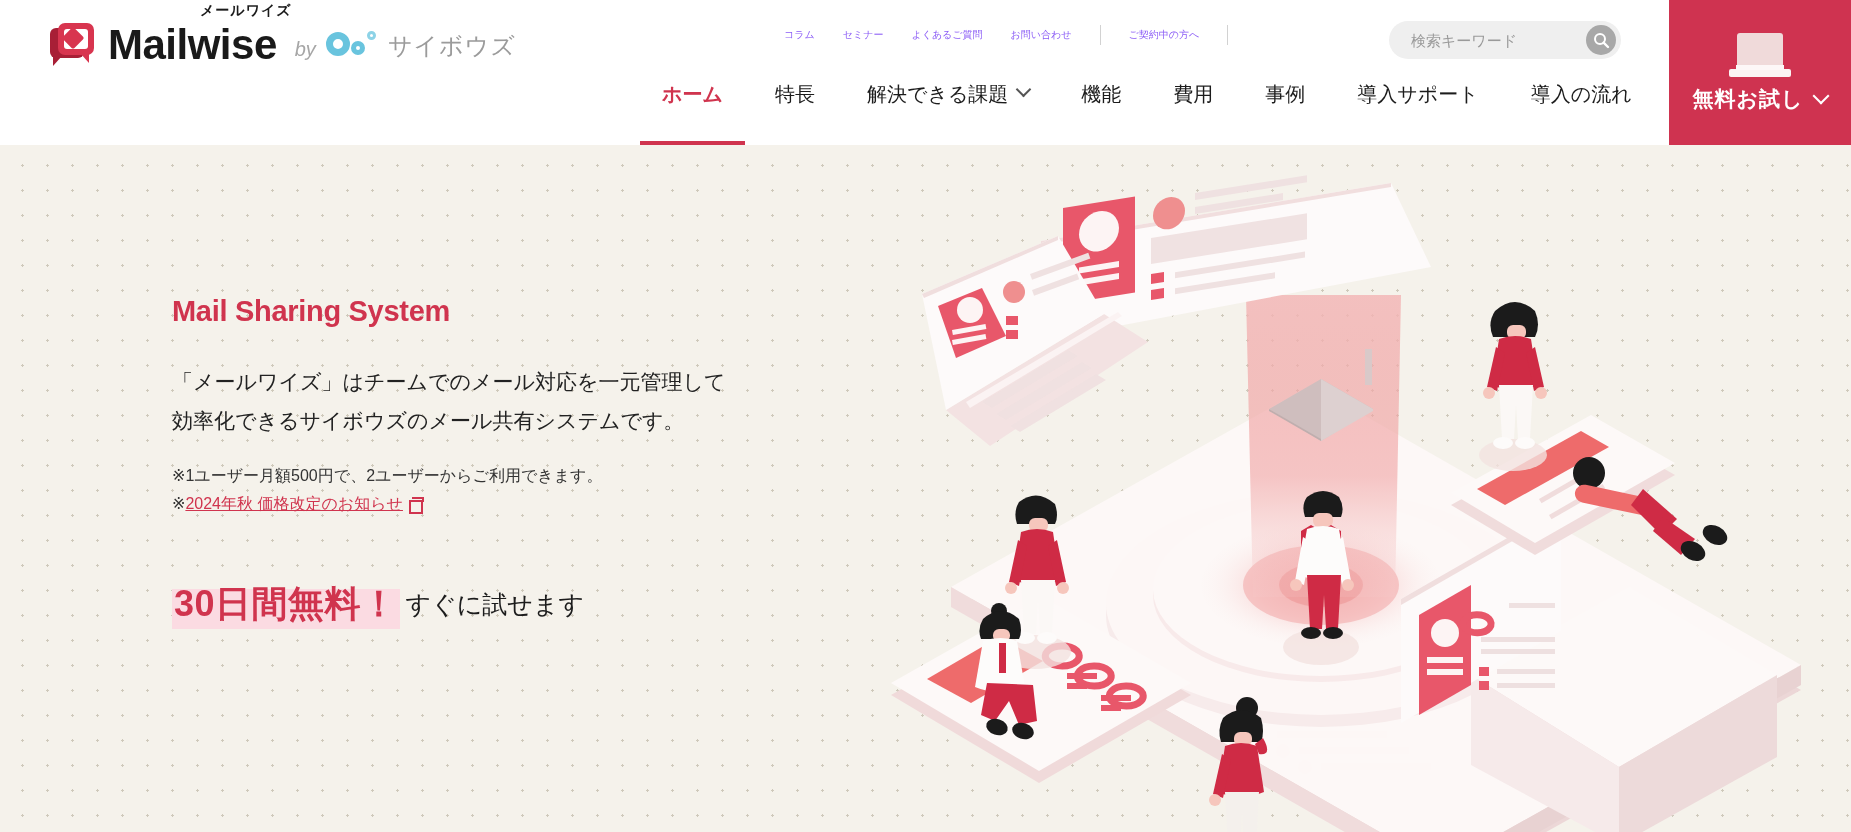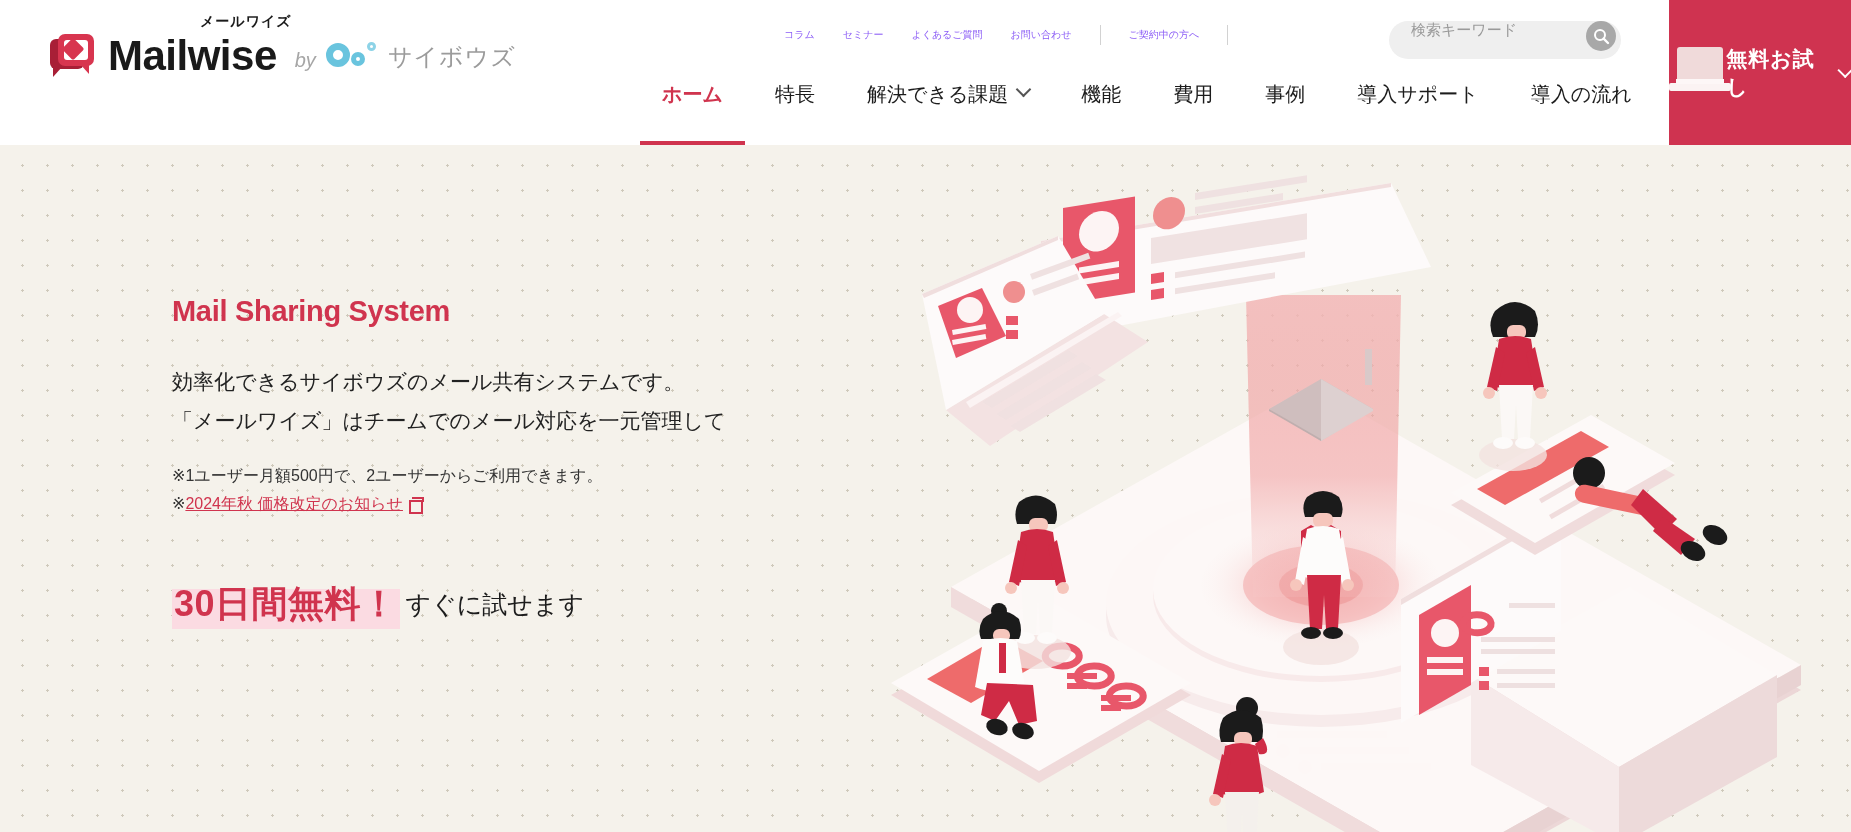--- a/index.html
+++ b/index.html
@@ -14,21 +14,21 @@
   
   .header {
     position: absolute; top: 0; left: 0;
     width: 1851px; height: 145px;
     background: #ffffff;
     z-index: 40;
   }
 
   
   .logo-block {
-    position: absolute; left: 50px; top: 33px;
+    position: absolute; left: 50px; top: 22px;
     display: flex; align-items: flex-end;
   }
   .logo-mark {
     position: relative; width: 46px; height: 46px; margin-right: 12px;
     flex: none;
   }
   .bubble-back {
     position: absolute; left: 0; top: 6px;
     width: 34px; height: 30px;
     background: #a81f36; border-radius: 6px;
@@ -106,21 +106,21 @@
   }
   .u-sep {
     width: 1px; height: 20px; background: #d2d2d2; margin: 0 14px;
   }
 
   
   .search-box {
     position: absolute; top: 21px; left: 1389px;
     width: 232px; height: 38px;
     background: #efefef; border-radius: 19px;
-    display: flex; align-items: flex-start;
+    display: flex; align-items: center;
   }
   .search-input {
     border: none; background: transparent; outline: none;
     font-size: 15px; color: #666; padding-left: 22px;
     width: 175px; font-family: "Liberation Sans", sans-serif;
   }
   .search-input::placeholder { color: #9a9a9a; }
   .search-btn {
     width: 30px; height: 30px; border-radius: 50%;
     background: #a8a8a8; border: none; cursor: pointer;
@@ -150,21 +150,21 @@
     display: inline-block; width: 11px; height: 11px;
     border-right: 2px solid #555; border-bottom: 2px solid #555;
     transform: rotate(45deg); margin: 7px 0 0 10px;
   }
 
   
   .cta {
     position: absolute; right: 0; top: 0;
     width: 182px; height: 145px;
     background: #cf3350;
-    display: flex; flex-direction: row;
+    display: flex; flex-direction: column;
     align-items: center; justify-content: center;
     cursor: pointer; color: #fff;
   }
   .laptop {
     position: relative; width: 62px; height: 44px; margin-bottom: 8px;
   }
   .laptop-screen {
     position:absolute; left:8px; top:0; width:46px; height:32px;
     background:#f0dada; border-radius: 3px 3px 0 0;
   }
@@ -330,22 +330,22 @@
       <span class="cta-chev"></span>
     </div>
   </div>
 </div>
 
 <section class="hero">
 
   <div class="hero-copy">
     <div class="eyebrow">Mail Sharing System</div>
     <div class="lede">
+      <div>「メールワイズ」はチームでのメール対応を一元管理して</div>
       <div>効率化できるサイボウズのメール共有システムです。</div>
-      <div>「メールワイズ」はチームでのメール対応を一元管理して</div>
     </div>
     <div class="note">
       <div>※1ユーザー月額500円で、2ユーザーからご利用できます。</div>
       <div>
         <span>※</span><a class="note-link" href="#">2024年秋 価格改定のお知らせ</a><span class="ext-icon"></span>
       </div>
     </div>
     <div class="trial-row">
       <span class="trial-strong">30日間無料！</span>
       <span class="trial-rest">すぐに試せます</span>

